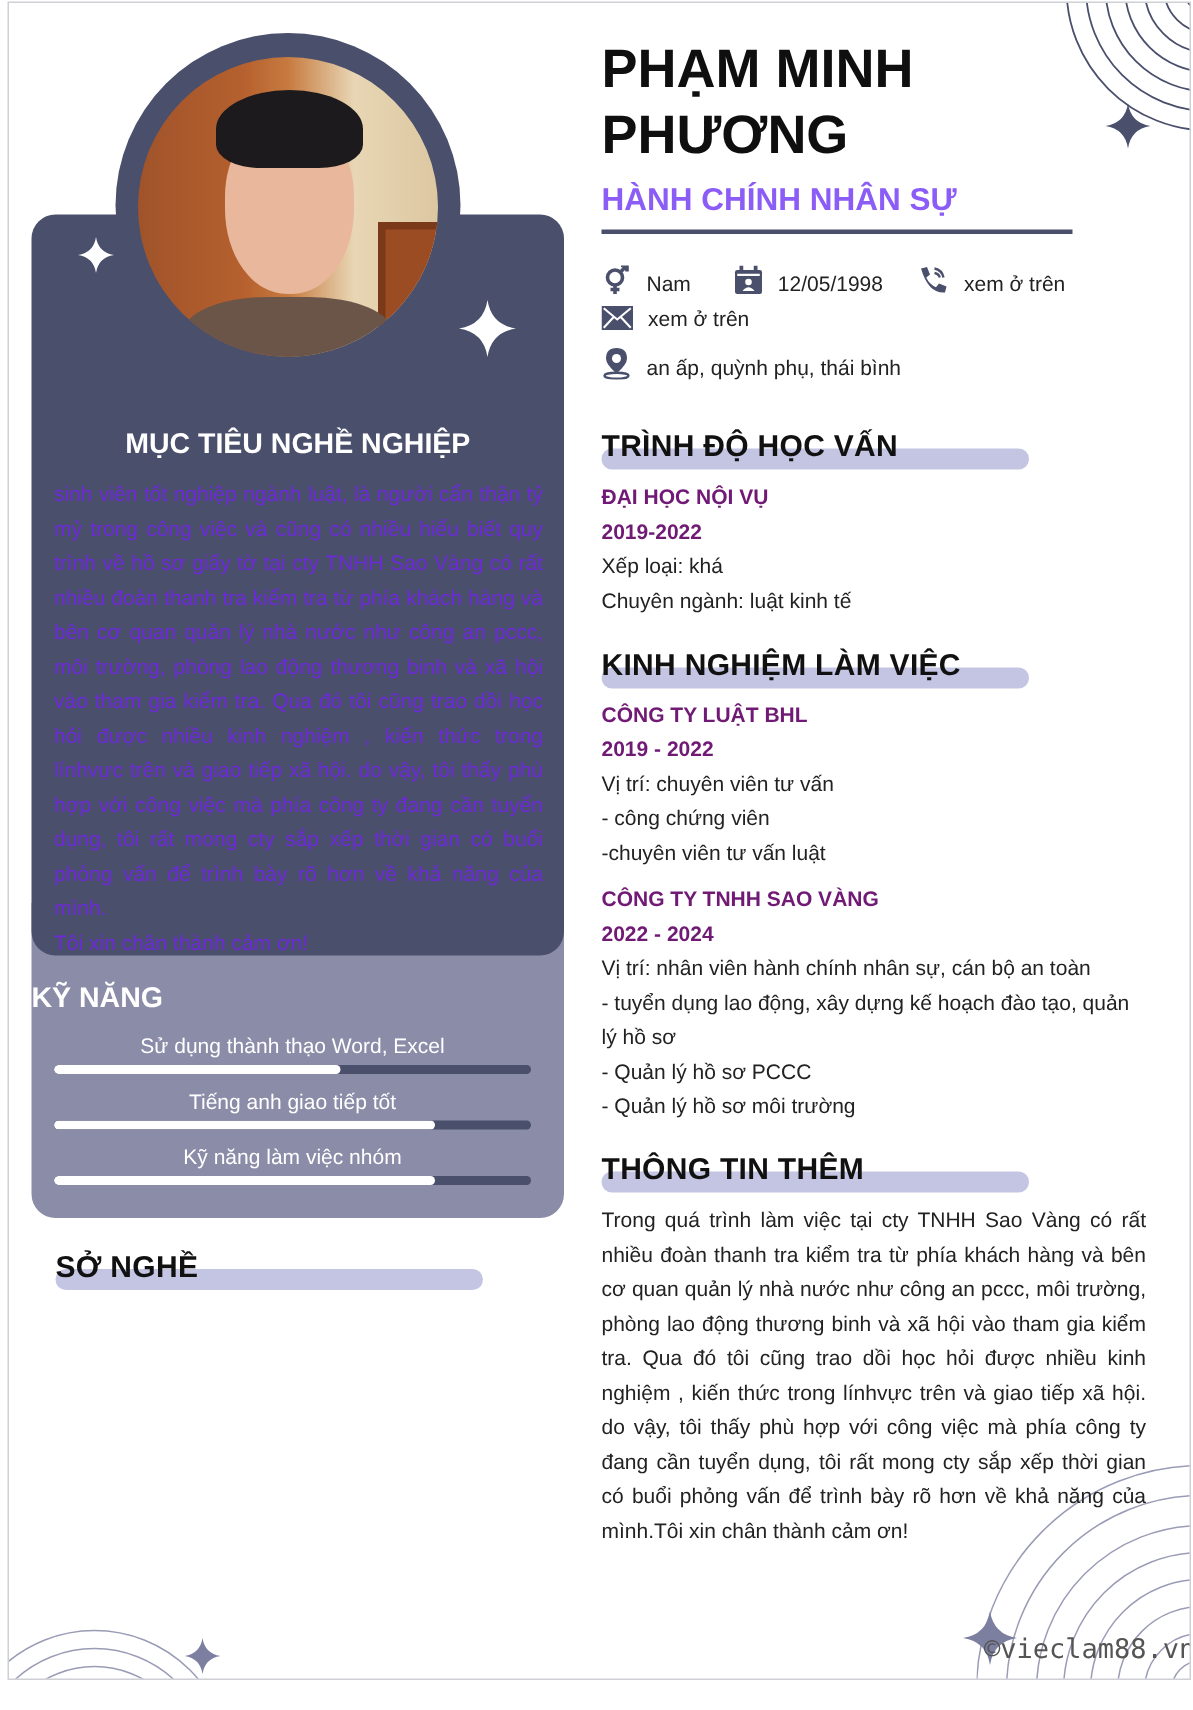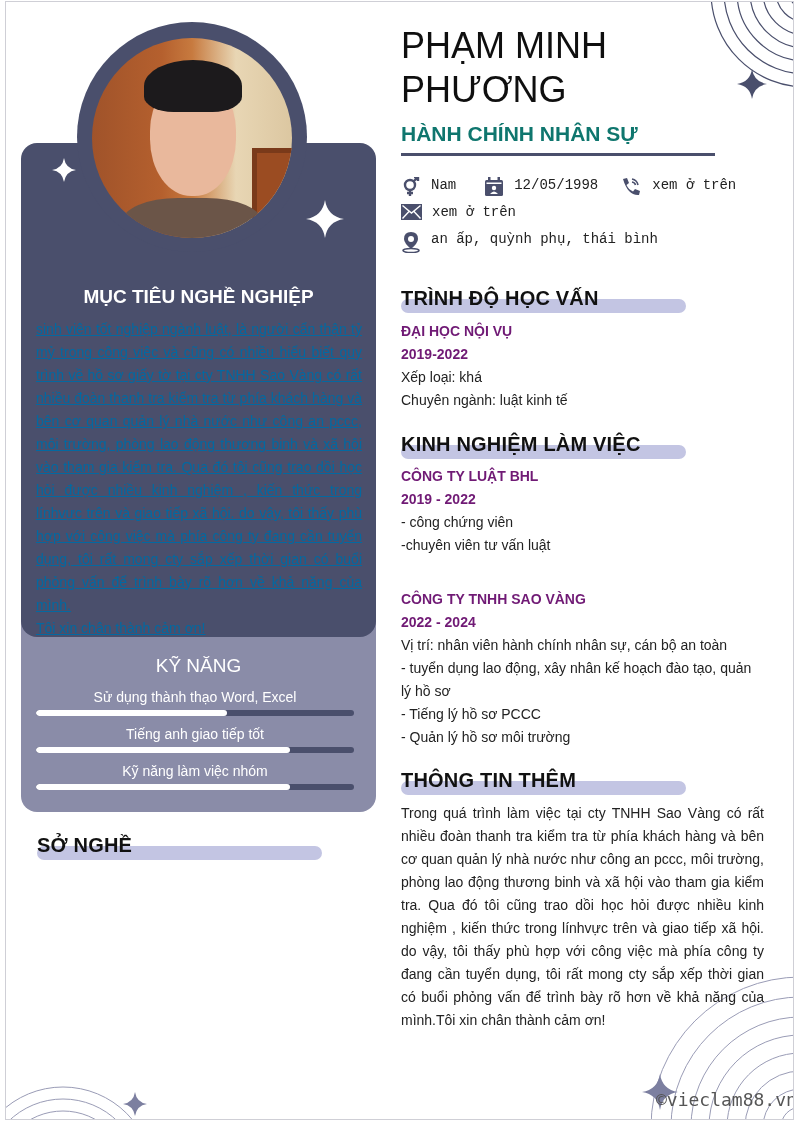--- a/index.html
+++ b/index.html
@@ -54,27 +54,27 @@
   .avatar-ring, .avatar-photo { z-index: 3; }
 
   .sparkle { position: absolute; z-index: 4; }
 
   .objective-title {
     position: absolute; left: 15px; top: 284px; width: 355px; text-align: center;
     color: #fff; font-weight: bold; font-size: 19px; z-index: 5;
   }
   .objective-text {
     position: absolute; left: 30px; top: 316px; width: 326px;
-    color: #0369a1; font-size: 14px; line-height: 23px; text-align: justify; z-index: 5; text-decoration: underline;
+    color: #6d28d9; font-size: 14px; line-height: 23px; text-align: justify; z-index: 5;
   }
   .objective-text p + p { text-align: left; }
 
   .skills-title {
-    position: absolute; left: 15px; top: 653px; width: 355px; text-align: center;
-    color: #fff; font-weight: normal; font-size: 19px; z-index: 5;
+    position: absolute; left: 15px; top: 653px; width: 355px; 
+    color: #fff; font-weight: bold; font-size: 19px; z-index: 5;
   }
   .skill { position: absolute; left: 30px; width: 318px; z-index: 5; text-align: center; }
   .skill .label { color: #ffffff; font-size: 14px; line-height: 18px; }
   .skill .track {
     margin-top: 4px; height: 6px; border-radius: 3px; background: #4a4f6c; position: relative; overflow: hidden;
   }
   .skill .fill { position: absolute; left: 0; top: 0; bottom: 0; background: #ffffff; border-radius: 3px; }
 
   .section-head { position: absolute; }
   .section-head .bar {
@@ -82,31 +82,31 @@
   }
   .section-head .txt {
     position: relative; font-weight: bold; font-size: 20px; color: #111; letter-spacing: 0.2px; white-space: nowrap;
   }
 
   .hobby-text { position: absolute; left: 31px; top: 868px; font-size: 14px; color: #222; }
 
   
   .name {
     position: absolute; left: 395px; top: 22px; width: 320px;
-    font-weight: normal; font-size: 36px; line-height: 44px; color: #0f0f0f;
+    font-weight: bold; font-size: 36px; line-height: 44px; color: #0f0f0f;
   }
   .job-title {
-    position: absolute; left: 395px; top: 120px; font-weight: bold; font-size: 21px; color: #0f766e;
+    position: absolute; left: 395px; top: 120px; font-weight: bold; font-size: 21px; color: #8b5cf6;
   }
   .title-rule {
     position: absolute; left: 395px; top: 151px; width: 314px; height: 3px; background: #4a4f6c;
   }
 
   .contact-row { position: absolute; left: 395px; display: flex; align-items: center; font-size: 14px; color: #222; }
-  .contact-item { display: flex; align-items: flex-start; margin-right: 22px; font-family: Liberation Mono, monospace; }
+  .contact-item { display: flex; align-items: flex-end; margin-right: 22px; }
   .contact-item svg { margin-right: 10px; flex: none; }
 
   .block { position: absolute; left: 395px; width: 362px; font-size: 14px; color: #222; line-height: 23px; }
   .block .strong { font-weight: bold; color: #701a75; }
   .extra-text { text-align: justify; }
 
   .watermark {
     position: absolute; left: 650px; top: 1087px; font-family: "DejaVu Sans Mono", monospace;
     font-size: 18px; color: #555; z-index: 6;
   }
@@ -274,29 +274,30 @@
     <div>Chuyên ngành: luật kinh tế</div>
   </div>
 
   <div class="section-head" style="left:395px;top:431px">
     <div class="bar" style="width:285px"></div>
     <div class="txt">KINH NGHIỆM LÀM VIỆC</div>
   </div>
   <div class="block" style="top:463px">
     <div class="strong">CÔNG TY LUẬT BHL</div>
     <div class="strong">2019 - 2022</div>
+    <div>Vị trí: chuyên viên tư vấn</div>
     <div>- công chứng viên</div>
     <div>-chuyên viên tư vấn luật</div>
   </div>
   <div class="block" style="top:586px">
     <div class="strong">CÔNG TY TNHH SAO VÀNG</div>
     <div class="strong">2022 - 2024</div>
     <div>Vị trí: nhân viên hành chính nhân sự, cán bộ an toàn</div>
-    <div>- tuyển dụng lao động, xây nhân kế hoạch đào tạo, quản lý hồ sơ</div>
-    <div>- Tiếng lý hồ sơ PCCC</div>
+    <div>- tuyển dụng lao động, xây dựng kế hoạch đào tạo, quản lý hồ sơ</div>
+    <div>- Quản lý hồ sơ PCCC</div>
     <div>- Quản lý hồ sơ môi trường</div>
   </div>
 
   <div class="section-head" style="left:395px;top:767px">
     <div class="bar" style="width:285px"></div>
     <div class="txt">THÔNG TIN THÊM</div>
   </div>
   <div class="block extra-text" style="top:800px;width:363px">Trong quá trình làm việc tại cty TNHH Sao Vàng có rất nhiều đoàn thanh tra kiểm tra từ phía khách hàng và bên cơ quan quản lý nhà nước như công an pccc, môi trường, phòng lao động thương binh và xã hội  vào tham gia kiểm tra. Qua đó tôi cũng trao dồi học hỏi được nhiều kinh nghiệm , kiến thức trong línhvực trên và giao tiếp xã hội. do vậy, tôi thấy phù hợp với công việc mà phía công ty đang cần tuyển dụng, tôi rất mong cty sắp xếp thời gian có buổi phỏng vấn để trình bày rõ hơn về khả năng của mình.Tôi xin chân thành cảm ơn!</div>
 
   <div class="watermark">©vieclam88.vn</div>

